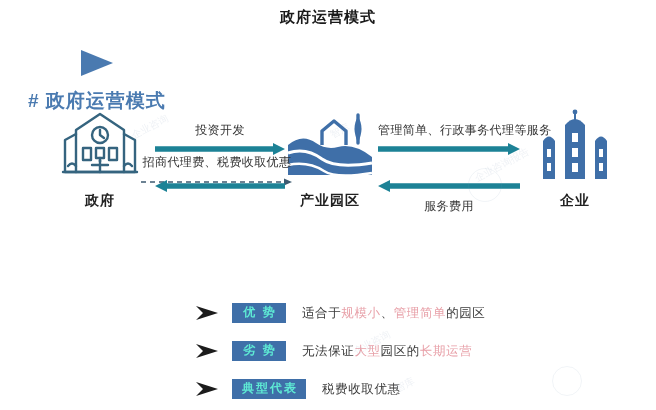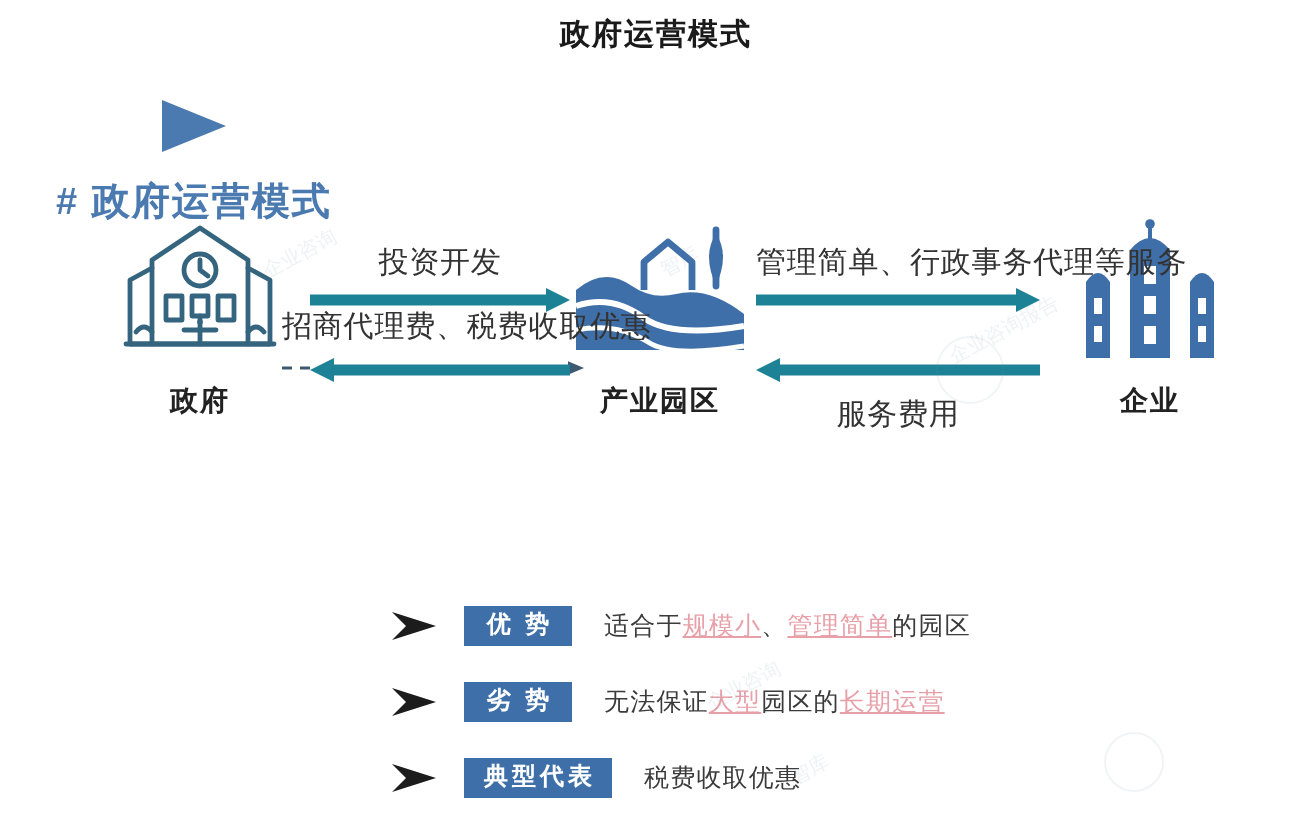--- a/index.html
+++ b/index.html
@@ -65,57 +65,57 @@
     font-weight: bold;
     letter-spacing: 1px;
   }
   #node-gov  { left: 45px;  top: 0; }
   #node-park { left: 275px; top: 0; }
   #node-ent  { left: 520px; top: 0; }
 
   
   .arrow-group { position: absolute; }
   .arrow-label {
-    font-size: 15px;
+    font-size: 12px;
     color: #333;
     text-align: center;
     white-space: nowrap;
     letter-spacing: 0.4px;
   }
   .arrow-label.top { margin-bottom: 2px; }
   .arrow-label.bottom { margin-top: 2px; }
 
   
   .bullets { position: absolute; top: 294px; left: 196px; width: 440px; }
   .bullet-row {
     display: flex;
     align-items: center;
     height: 38px;
   }
   .bullet-arrow { flex: 0 0 auto; margin-right: 10px; display: block; }
   .badge {
     flex: 0 0 auto;
     background: #3f6fa8;
-    color: #ffffff;
+    color: #5eead4;
     font-size: 12px;
     font-weight: bold;
     letter-spacing: 2px;
     padding: 3px 8px 4px 10px;
     min-width: 54px;
     text-align: center;
     line-height: 1.15;
   }
   .bullet-text {
     margin-left: 16px;
     font-size: 12.5px;
     color: #3b3b3b;
     letter-spacing: 0.6px;
     white-space: nowrap;
   }
-  .hl { color: #e8a0a8; text-decoration: underline; }
+  .hl { color: #e8a0a8; }
 
   
   .wm {
     position: absolute;
     color: rgba(120,150,180,0.13);
     font-size: 10px;
     transform: rotate(-28deg);
     pointer-events: none;
     white-space: nowrap;
     user-select: none;

